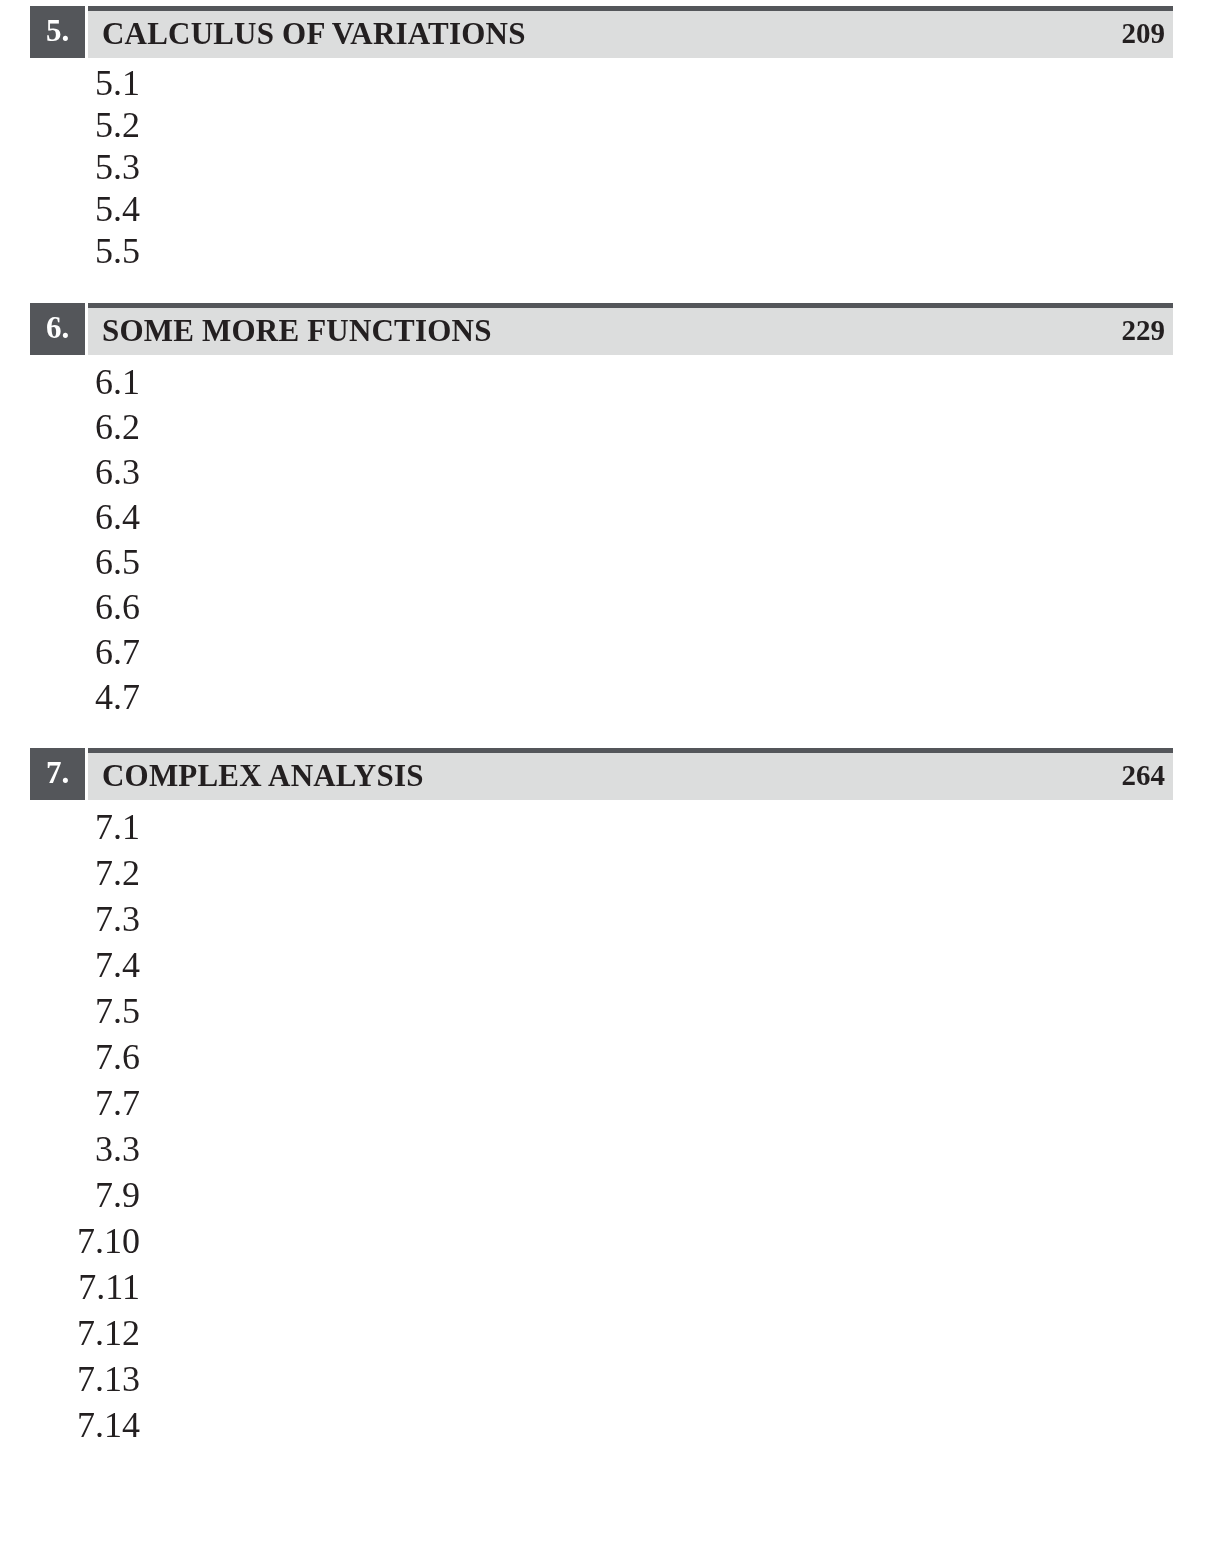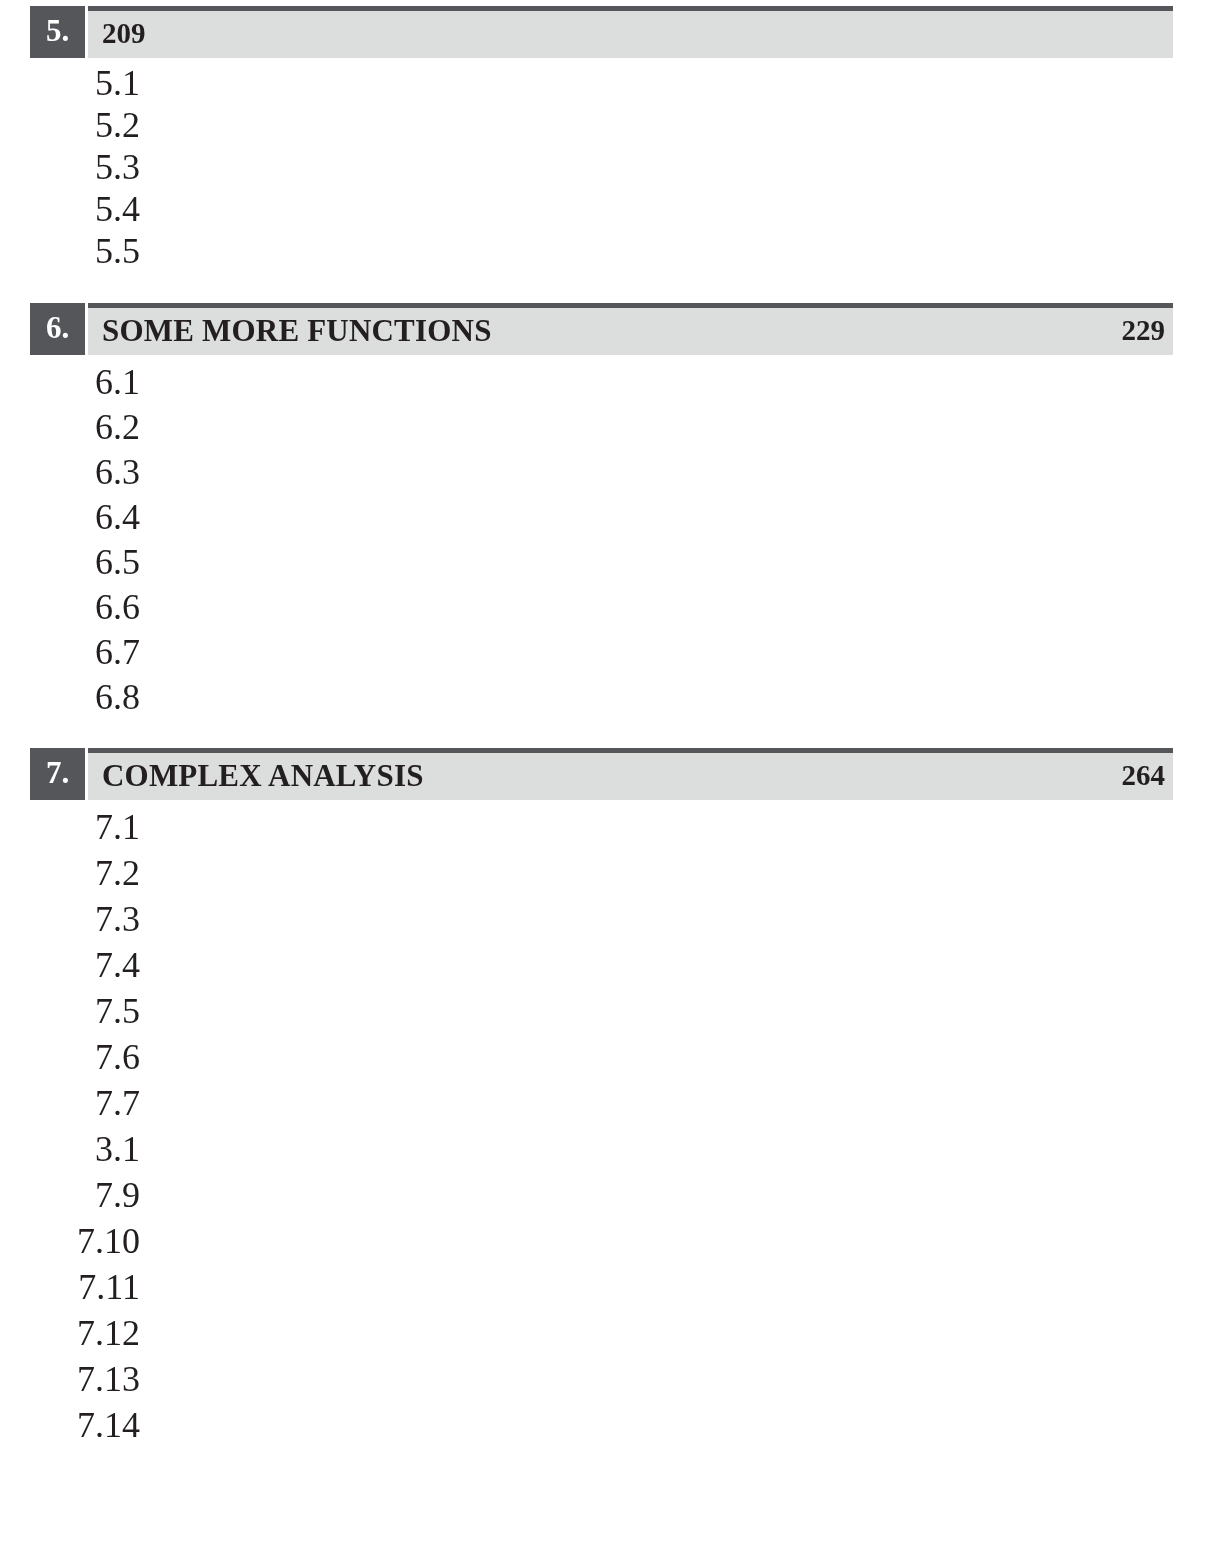--- a/index.html
+++ b/index.html
@@ -92,20 +92,21 @@
   }
 </style>
 </head>
 <body>
 
 <div class="page" id="toc-page">
   <section class="chapter">
     <header class="chap-bar">
       <div class="chap-num">5.</div>
       <div class="chap-title-bar">
+        <span class="chap-title">CALCULUS OF VARIATIONS</span>
         <span class="chap-page">209</span>
       </div>
     </header>
     <div class="sections">
   <div class="row">
     <span class="num">5.1</span>
     <span class="title">Introduction</span>
     <span class="page">209</span>
   </div>
 
@@ -181,21 +182,21 @@
     <span class="page">248</span>
   </div>
 
   <div class="row">
     <span class="num">6.7</span>
     <span class="title">Elliptic Integrals</span>
     <span class="page">251</span>
   </div>
 
   <div class="row">
-    <span class="num">6.8</span>
+    <span class="num">4.7</span>
     <span class="title">The Dirac Delta Function</span>
     <span class="page">257</span>
   </div>
 </div>
   </section>
 
   <section class="chapter">
     <header class="chap-bar">
       <div class="chap-num">7.</div>
       <div class="chap-title-bar">
@@ -240,21 +241,21 @@
     <span class="page">273</span>
   </div>
 
   <div class="row">
     <span class="num">7.7</span>
     <span class="title">Conformal Mapping</span>
     <span class="page">277</span>
   </div>
 
   <div class="row">
-    <span class="num">3.1</span>
+    <span class="num">3.3</span>
     <span class="title">Integration of Complex Function: Cauchy’s Integral Theorem</span>
     <span class="page">284</span>
   </div>
 
   <div class="row">
     <span class="num">7.9</span>
     <span class="title">Cauchy’s Integral Theorem for Multiply Connected Regions</span>
     <span class="page">286</span>
   </div>
 

